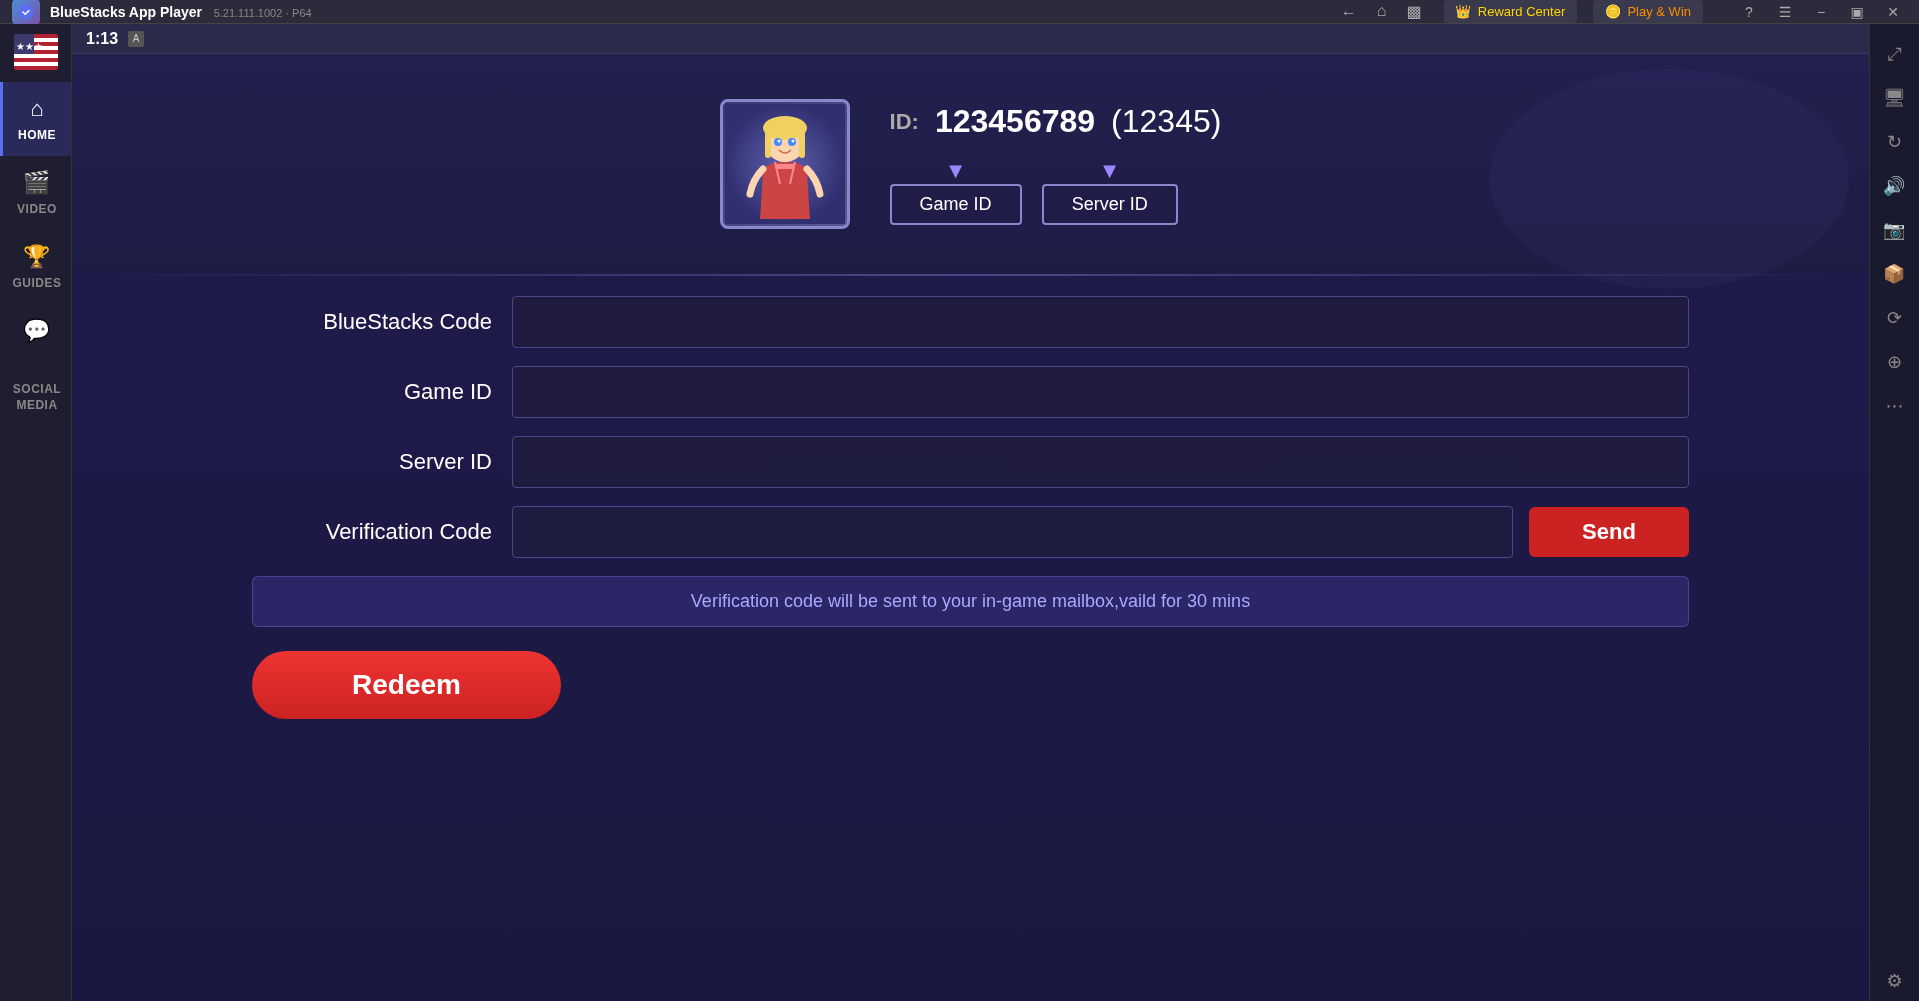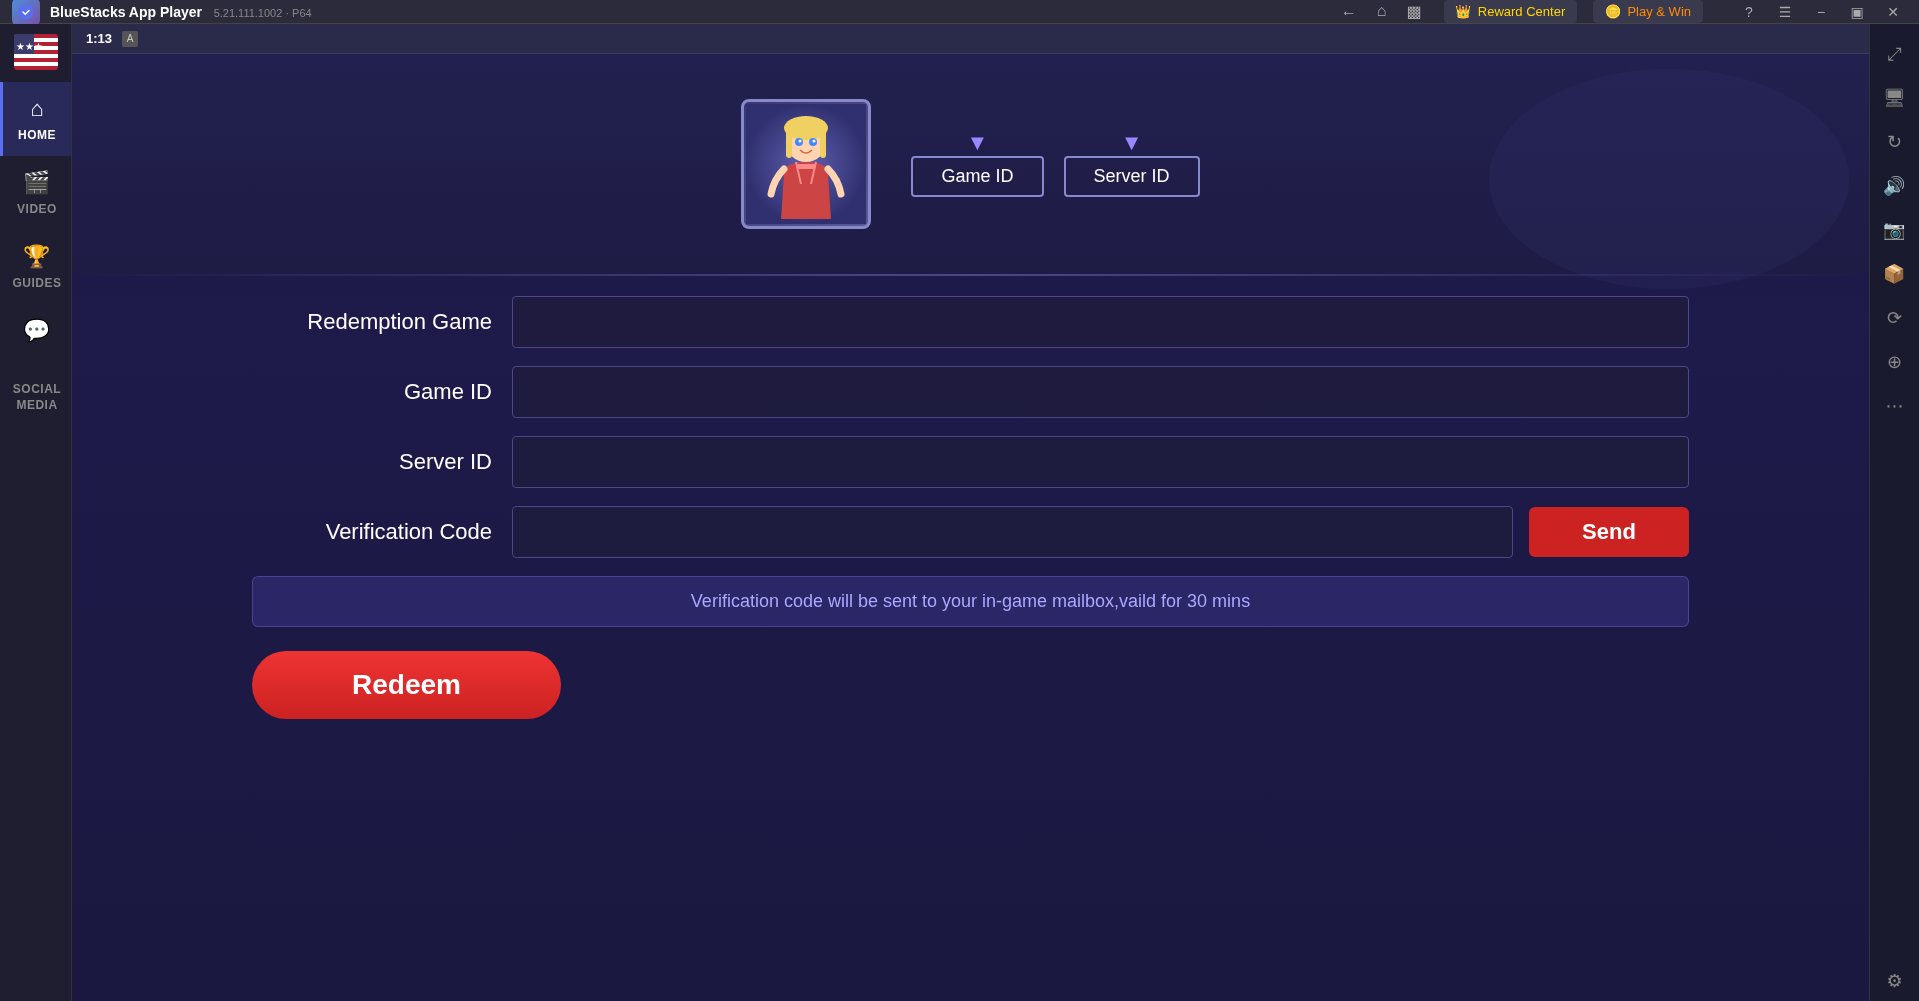--- a/index.html
+++ b/index.html
@@ -201,21 +201,21 @@
       background: #2a2a4a;
       display: flex;
       align-items: center;
       padding: 0 14px;
       gap: 10px;
       flex-shrink: 0;
       border-bottom: 1px solid #3a3a5a;
     }
     .timer-text {
       color: #fff;
-      font-size: 13px;
+      font-size: 16px;
       font-weight: bold;
     }
     .timer-icon {
       width: 16px;
       height: 16px;
       background: #555;
       border-radius: 2px;
       display: flex;
       align-items: center;
       justify-content: center;
@@ -511,39 +511,44 @@
           <path d="M50 58 L55 80 M70 58 L65 80" stroke="#ff8888" stroke-width="2"></path>
 
           <rect x="50" y="60" width="20" height="5" rx="2" fill="#ff8888"></rect>
 
           <path d="M38 65 Q28 75 25 90" stroke="#ffd4b0" stroke-width="7" stroke-linecap="round"></path>
           <path d="M82 65 Q92 75 95 90" stroke="#ffd4b0" stroke-width="7" stroke-linecap="round"></path>
         </svg>
       </div>
 
       <div class="player-info">
+        <div class="player-id-row">
+          <span class="id-label">ID:</span>
+          <span class="id-value">123456789</span>
+          <span class="server-value">(12345)</span>
+        </div>
         <div style="display:flex; gap:20px; align-items:flex-start;">
           <div class="id-col">
             <div class="arrow-down">▼</div>
             <button class="id-button">Game ID</button>
           </div>
           <div class="id-col">
             <div class="arrow-down">▼</div>
             <button class="id-button">Server ID</button>
           </div>
         </div>
       </div>
     </div>
 
     <div style="height:2px; background: linear-gradient(90deg, transparent, #4a4888, transparent);"></div>
 
     <div class="form-area">
 
       <div class="form-row">
-        <span class="form-label">Redemption Game</span>
+        <span class="form-label">BlueStacks Code</span>
         <input type="text" class="form-input" style="">
       </div>
 
       <div class="form-row">
         <span class="form-label">Game ID</span>
         <input type="text" class="form-input" style="">
       </div>
 
       <div class="form-row">
         <span class="form-label">Server ID</span>

